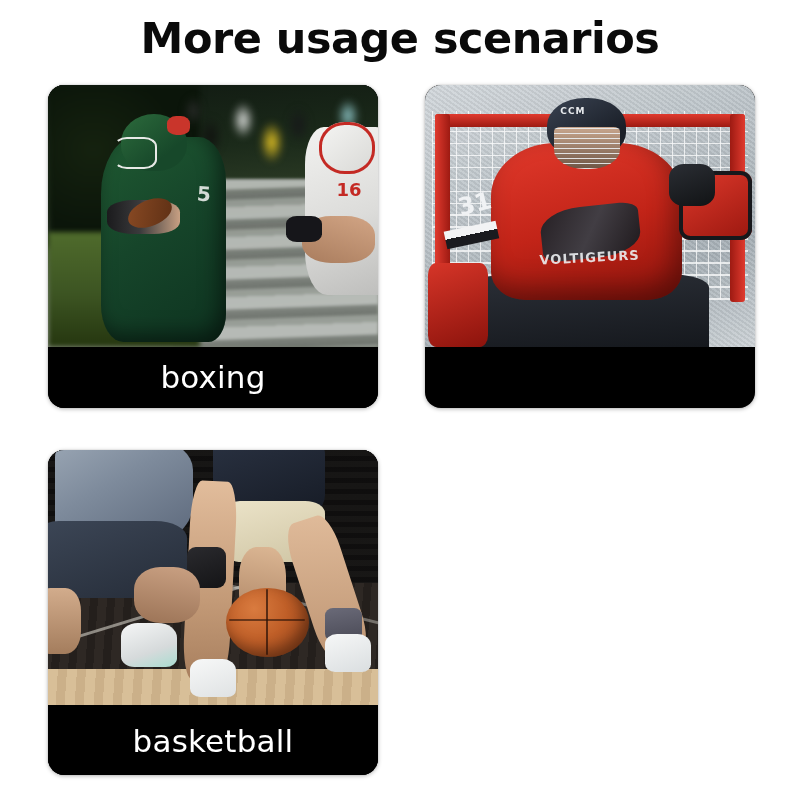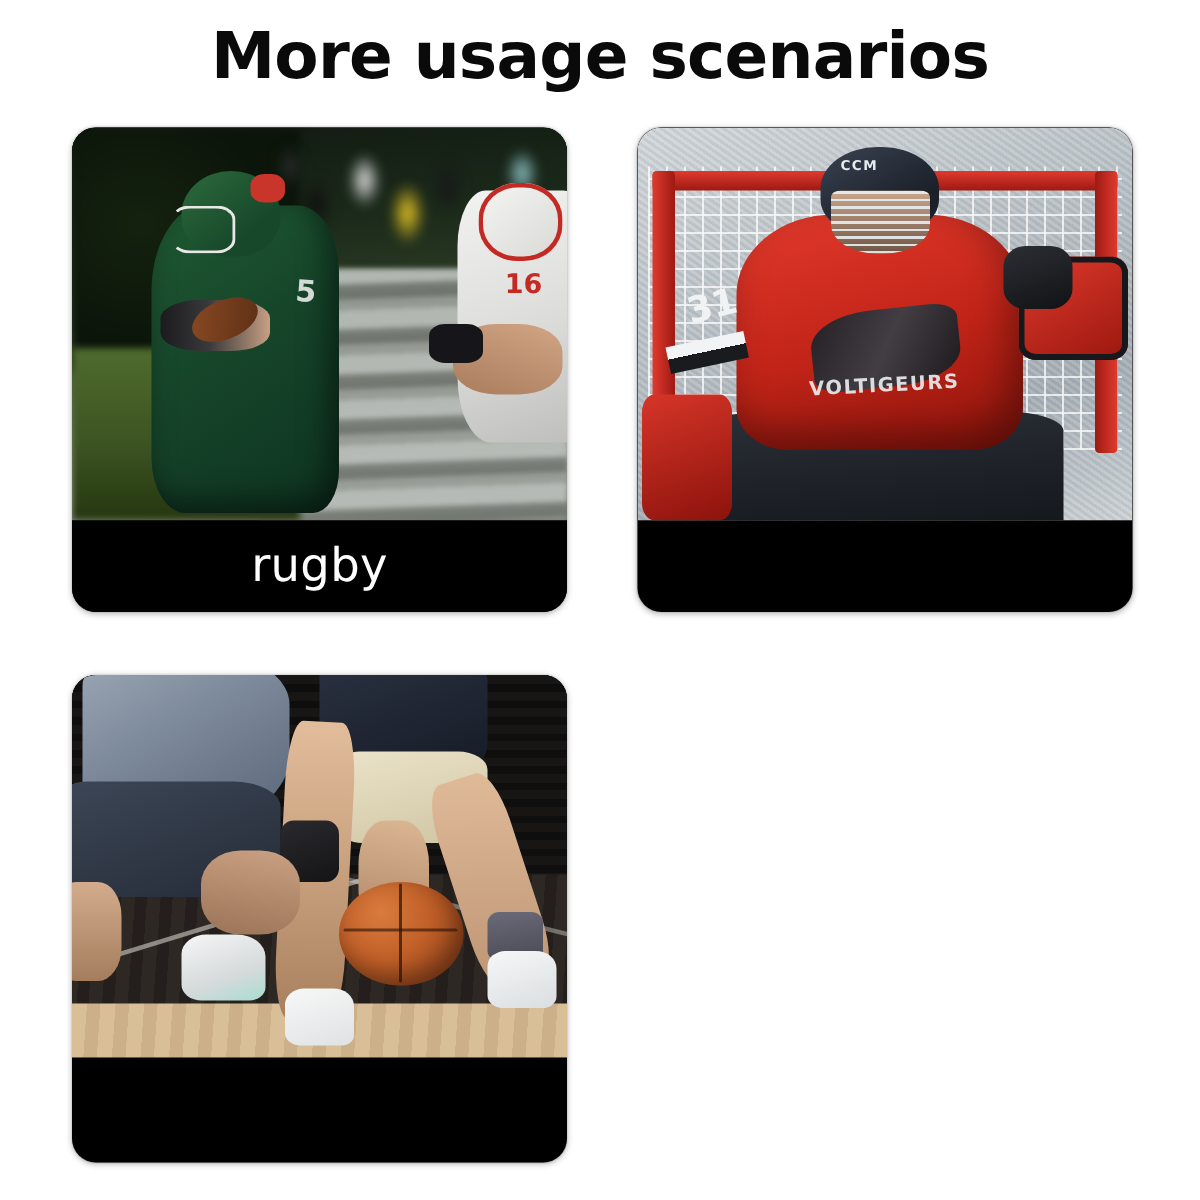--- a/index.html
+++ b/index.html
@@ -500,21 +500,21 @@
           <div class="rugby-helmet-stripe"></div>
           <div class="rugby-facemask"></div>
           <div class="rugby-num">5</div>
           <div class="rugby-opponent"></div>
           <div class="rugby-opp-helmet"></div>
           <div class="rugby-opp-num">16</div>
           <div class="rugby-opp-arm"></div>
           <div class="rugby-opp-glove"></div>
         </div>
       </div>
-      <div class="card-caption">rugby</div>
+      <div class="card-caption">boxing</div>
     </div>
 
     <div class="card">
       <div class="card-photo">
         <div class="art">
           <div class="hockey-bg"></div>
           <div class="hockey-net"></div>
           <div class="hockey-frame-top"></div>
           <div class="hockey-frame-left"></div>
           <div class="hockey-frame-right"></div>
@@ -554,16 +554,17 @@
           <div class="bball-sleeve"></div>
           <div class="bball-p1-arm"></div>
           <div class="bball-p2-arm"></div>
           <div class="bball-ball"></div>
           <div class="bball-shoe1"></div>
           <div class="bball-shoe2"></div>
           <div class="bball-sock"></div>
           <div class="bball-shoe3"></div>
         </div>
       </div>
+      <div class="card-caption">basketball</div>
     </div>
 
   </div>
 </div>
 
 </body></html>

